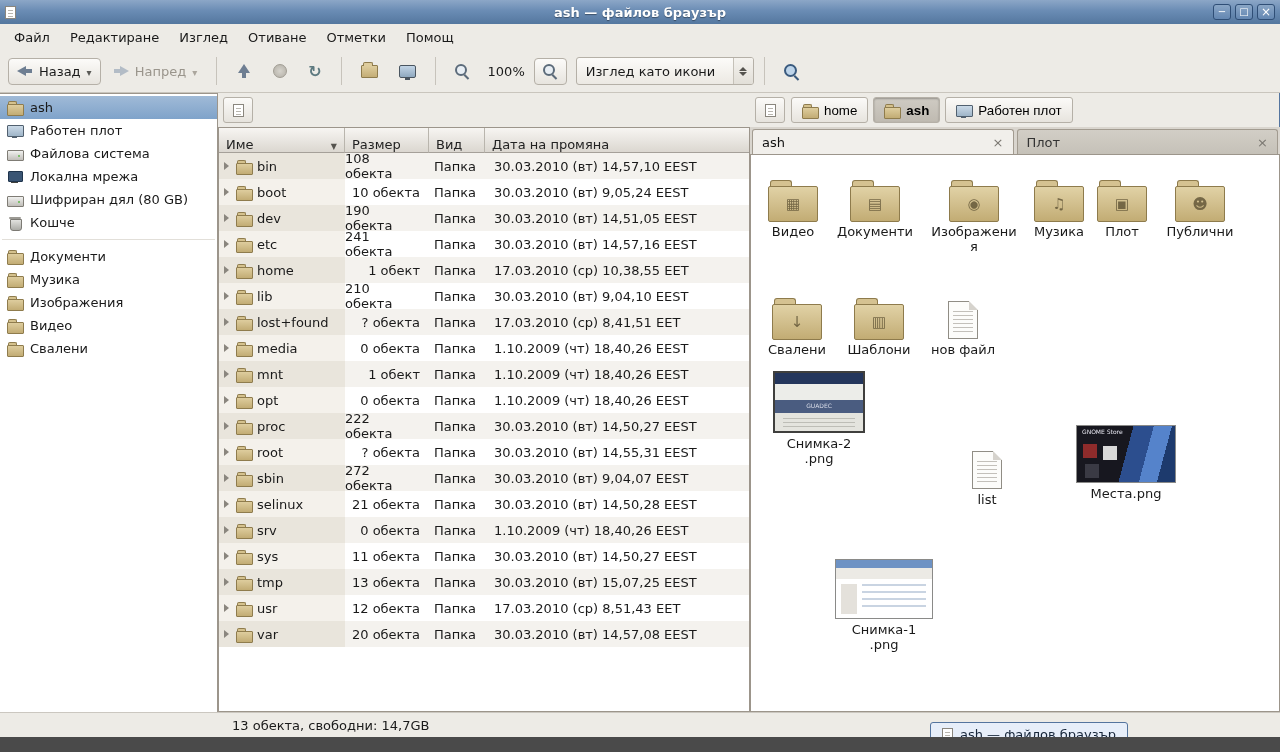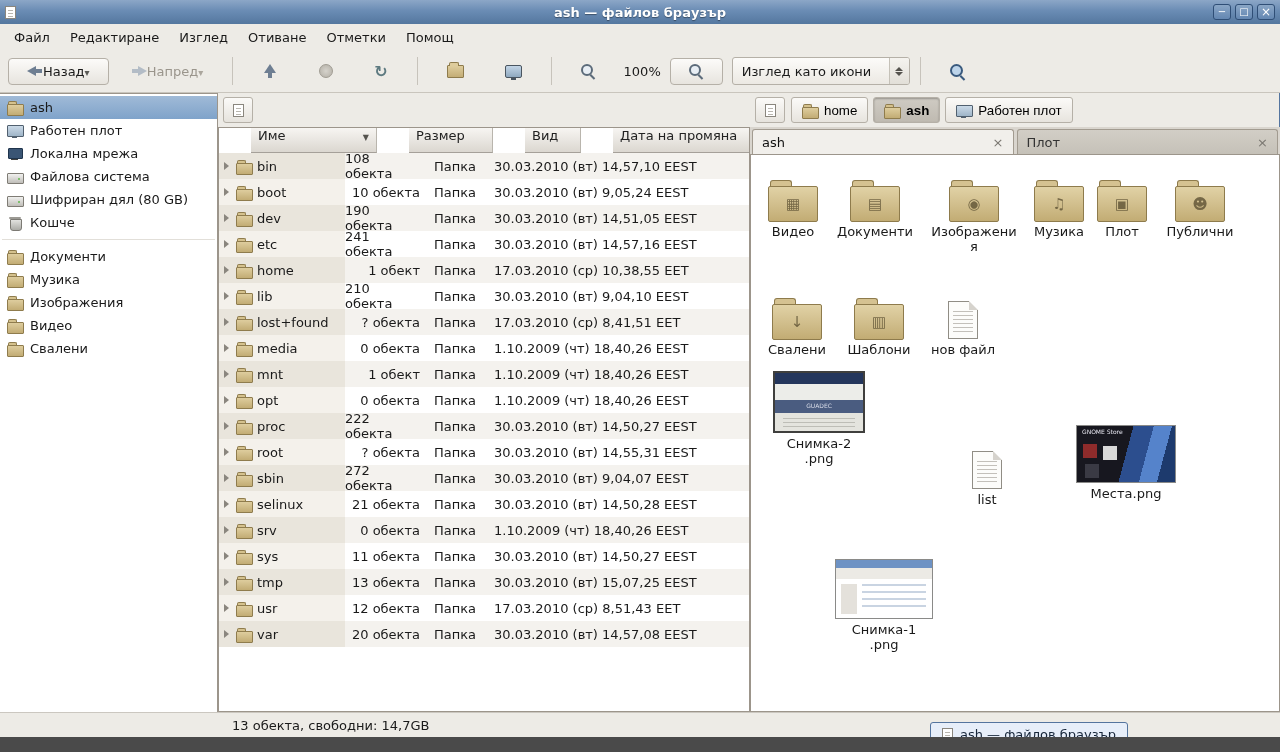--- a/index.html
+++ b/index.html
@@ -23,21 +23,21 @@
   .pg::before{content:'';position:absolute;left:2px;top:3px;right:2px;height:7px;
     background:repeating-linear-gradient(180deg,#B9B6AF 0 1px,transparent 1px 3px);}
   
   .menubar { height:26px; flex:none; display:flex; align-items:stretch; padding-left:4px; background:#EDEBE6; }
   .menubar .host{display:flex;}
   .menu-item { padding:4px 10px; display:flex; align-items:center; }
   
   .toolbar { height:43px; flex:none; display:flex; align-items:center; padding:0 8px; gap:3px;
     background:#EDEBE6; border-bottom:1px solid #C9C5BD; }
   .tool-sep { width:1px; height:28px; background:#C7C3BB; margin:0 7px; flex:none; }
-  .tbtn { display:flex; align-items:center; padding:5px 18px; border:1px solid transparent; border-radius:4px; flex:none; }
+  .tbtn { display:flex; align-items:center; gap:6px; padding:5px 8px; border:1px solid transparent; border-radius:4px; flex:none; }
   .tbtn.raised { border-color:#B5B0A7; background:linear-gradient(#FCFBF9,#E7E4DE); }
   .tbtn.disabled { color:#9A958C; }
   .caret::before{content:"▾"; font-size:10px; color:#5A5A56;}
   .tbtn.disabled .caret::before{color:#ABA69D;}
   .arr { position:relative; width:16px; height:14px; display:inline-block; flex:none; }
   .arr-left::before{content:'';position:absolute;left:0;top:2px;border-right:9px solid #6E7E92;border-top:5px solid transparent;border-bottom:5px solid transparent;}
   .arr-left::after{content:'';position:absolute;left:8px;top:5px;width:7px;height:4px;background:#6E7E92;}
   .arr-right::before{content:'';position:absolute;right:0;top:2px;border-left:9px solid #B3BCC6;border-top:5px solid transparent;border-bottom:5px solid transparent;}
   .arr-right::after{content:'';position:absolute;right:8px;top:5px;width:7px;height:4px;background:#B3BCC6;}
   .arr-up::before{content:'';position:absolute;left:2px;top:0;border-bottom:9px solid #6E7E92;border-left:6px solid transparent;border-right:6px solid transparent;}
@@ -92,21 +92,21 @@
   .mini-btn { width:30px; height:26px; border:1px solid #B5B0A7; border-radius:3px;
     background:linear-gradient(#FBFAF8,#E6E3DD); display:flex; align-items:center; justify-content:center; flex:none;}
   .pathbar { display:flex; gap:5px; align-items:center; }
   .pbtn { height:26px; display:flex; align-items:center; gap:6px; padding:0 10px;
     border:1px solid #B5B0A7; border-radius:3px; background:linear-gradient(#FBFAF8,#E7E4DE); }
   .pbtn.active { background:linear-gradient(#CFCBC3,#BFBAB1); box-shadow:inset 0 1px 2px rgba(0,0,0,.28); font-weight:bold; }
   
   .pane-body { flex:1; display:flex; flex-direction:column; border:1px solid #9C958B; min-height:0; background:#fff; }
   .cols { display:flex; height:25px; flex:none; }
   .col { border-right:1px solid #B9B5AD; border-bottom:1px solid #A5A099;
-    background:linear-gradient(#F7F5F2,#DBD7D0); display:flex; align-items:flex-start; padding:0 7px; color:#222;margin-left:32px; }
+    background:linear-gradient(#F7F5F2,#DBD7D0); display:flex; align-items:flex-end; padding:0 7px; color:#222; }
   .col-name{width:126px;} .col-size{width:84px;} .col-type{width:56px;} .col-date{flex:1; border-right:none;}
   .sort{margin-left:auto;} .sort::before{content:"▼"; font-size:8px; color:#55534E;}
   .rows { flex:1; overflow:hidden; }
   .lrow { display:flex; height:26px; align-items:center; }
   .lrow:nth-of-type(odd){ background:#F4F2EE; }
   .lrow:nth-of-type(odd) .c-name{ background:#E9E5DC; }
   .lrow:nth-of-type(even){ background:#FFFFFF; }
   .lrow:nth-of-type(even) .c-name{ background:#F4F1EB; }
   .c { height:100%; display:flex; align-items:center; }
   .c-name{ width:126px; gap:5px; padding-left:5px; }
@@ -264,27 +264,27 @@
               <span class="sicon" data-icon="home"></span>
               <span>ash</span>
             </div>
 
             <div class="side-item">
               <span class="sicon" data-icon="desktop"></span>
               <span>Работен плот</span>
             </div>
 
             <div class="side-item">
+              <span class="sicon" data-icon="drive"></span>
+              <span>Файлова система</span>
+            </div>
+
+            <div class="side-item">
               <span class="sicon" data-icon="network"></span>
               <span>Локална мрежа</span>
-            </div>
-
-            <div class="side-item">
-              <span class="sicon" data-icon="drive"></span>
-              <span>Файлова система</span>
             </div>
 
 
             <div class="side-item">
               <span class="sicon" data-icon="drive"></span>
               <span>Шифриран дял (80 GB)</span>
             </div>
 
             <div class="side-item">
               <span class="sicon" data-icon="trash"></span>

